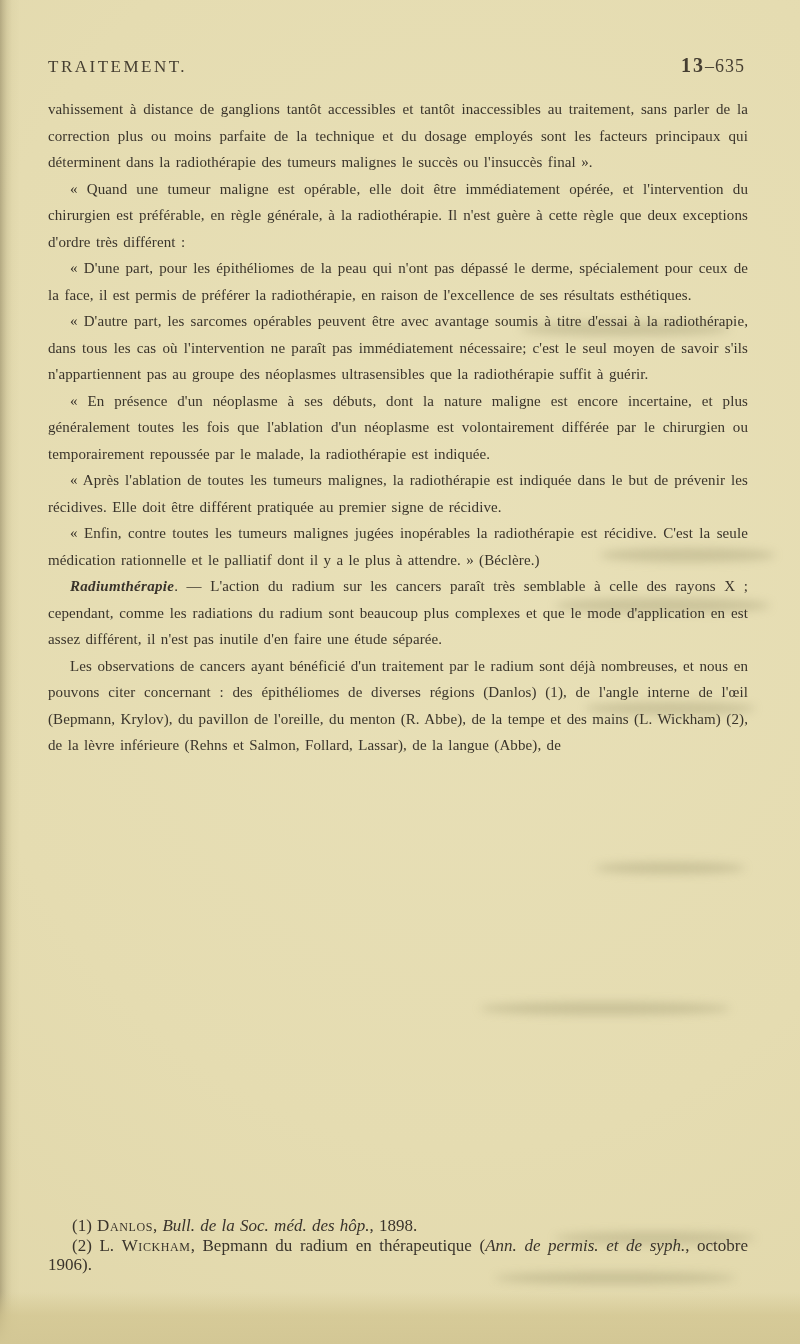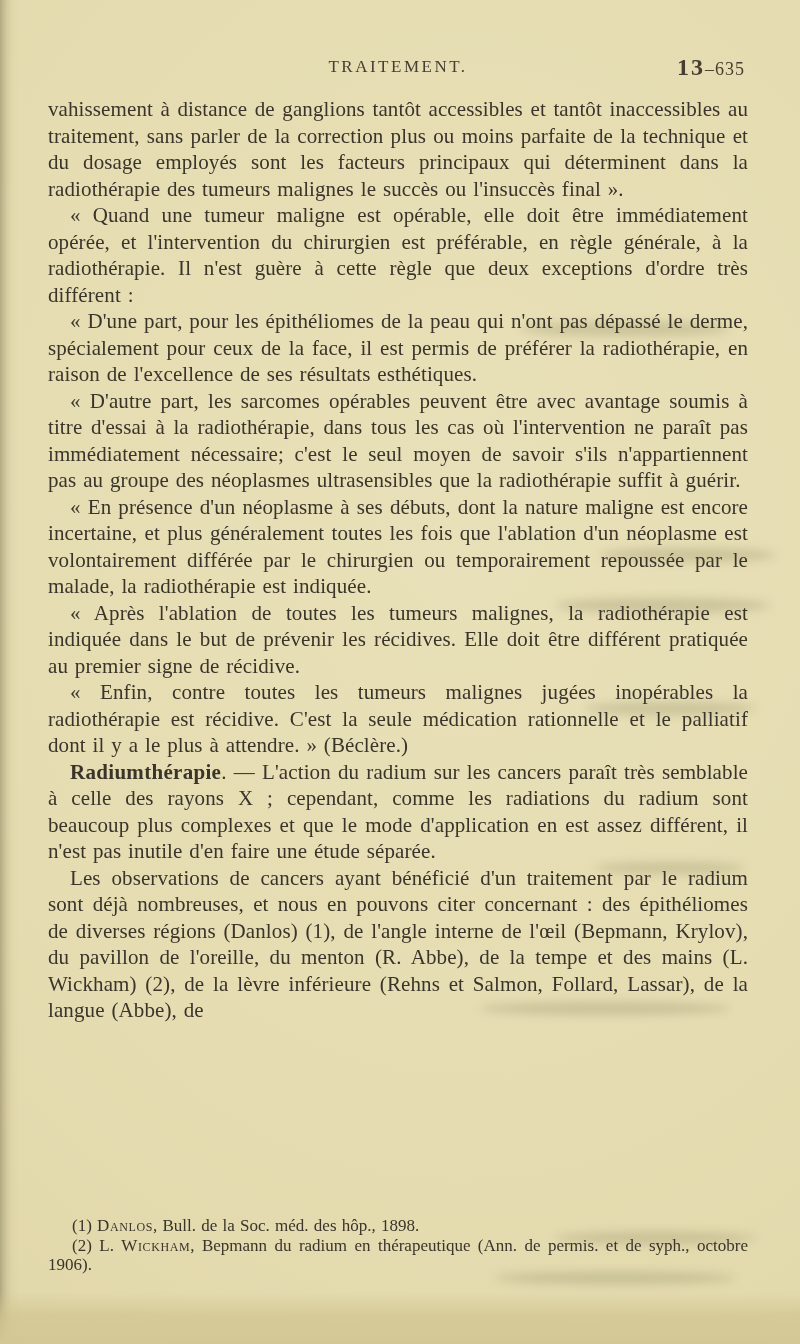--- a/index.html
+++ b/index.html
@@ -28,45 +28,45 @@
       rgba(209,196,143,.70) 45%,
       #d3c795 100%);
   }
   .ghost {
     position:absolute; border-radius:50%;
     filter:blur(5px);
     background:rgba(150,144,102,.34);
   }
   .running-head {
     position:absolute; top:57px; left:48px; right:52px;
-    text-align:center;
+    text-align:left;
     font-size:17px; letter-spacing:2.5px;
     color:#453e31;
   }
   .page-ref {
     position:absolute; top:54px; right:55px;
     font-size:18px; letter-spacing:1px; color:#453e31;
   }
-  .page-ref .bold-num { font-size:24px; font-weight:700; letter-spacing:2px; }
+  .page-ref .bold-num { font-size:20px; font-weight:700; letter-spacing:2px; }
   .body-text {
     position:absolute; top:96px; left:48px; width:700px;
-    font-size:21px; line-height:26.5px;
+    font-size:15px; line-height:26.5px;
     text-align:justify; word-spacing:1.5px; letter-spacing:.1px;
   }
   .body-text p { margin:0; text-indent:22px; }
   .body-text p.cont { text-indent:0; }
-  .body-text b.lead { font-weight:700; letter-spacing:.3px; }
+  .body-text b.lead { font-weight:700; letter-spacing:.3px;font-style:italic; }
   .footnotes {
     position:absolute; top:1216px; left:48px; width:700px;
     font-size:17px; line-height:19.5px;
     text-align:justify; word-spacing:1px;
   }
   .footnotes p { margin:0; text-indent:24px; }
   .sc { font-variant:small-caps; letter-spacing:.6px; }
-  .it { }
+  .it { font-style:italic; }
 </style>
 </head>
 <body>
 
 <div class="page">
 
   <div class="edge-left"></div>
 
   <div class="ghost" style="left:520px; top:322px; width:210px; height:14px;"></div>
   <div class="ghost" style="left:600px; top:548px; width:175px; height:14px;"></div>

